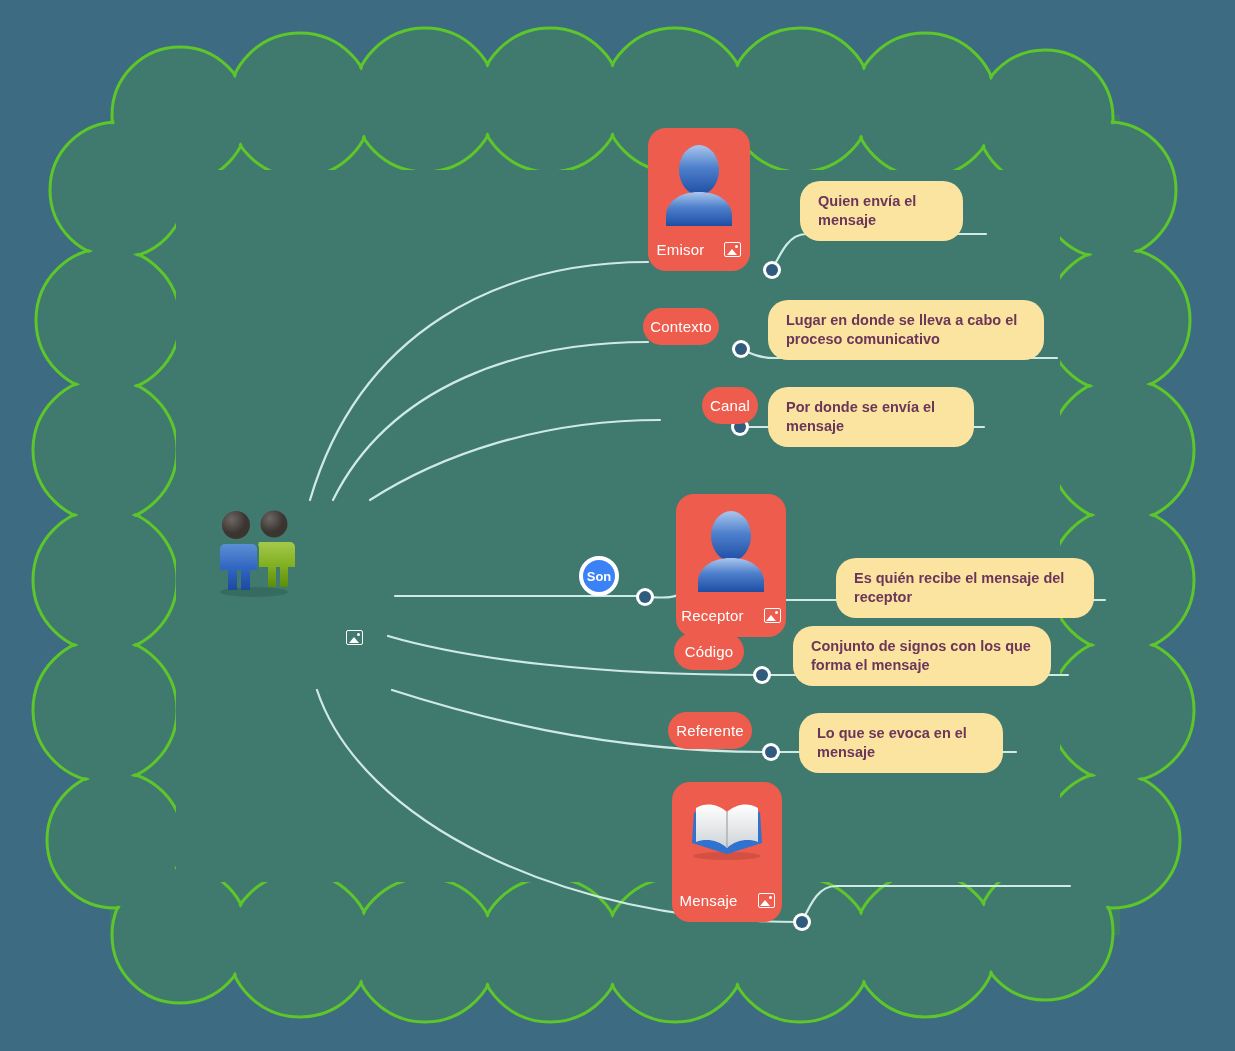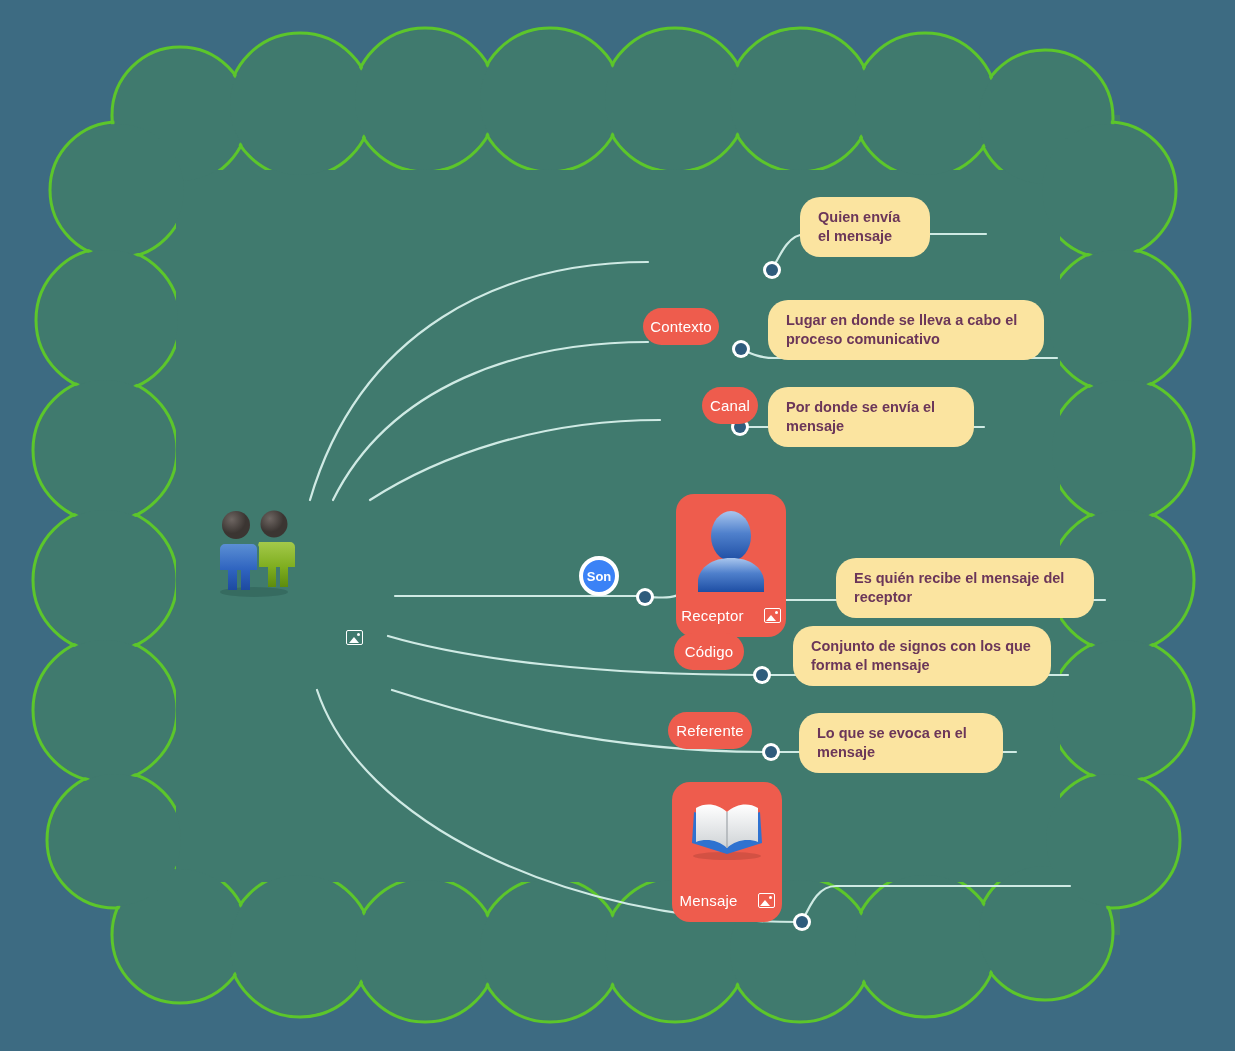--- a/index.html
+++ b/index.html
@@ -380,21 +380,40 @@
 
         <circle cx="66" cy="16" r="13.5" fill="url(#gHead)"></circle>
         <path d="M51 34 h31 a5 5 0 0 1 5 5 v20 h-7 v20 h-8 v-20 h-4 v20 h-8 v-20 h-9 v-20 a5 5 0 0 1 0 -5 z" fill="url(#gGreen)"></path>
       </svg>
     </div>
     <span id="central-img-icon">
       <span class="pic-icon"></span>
     </span>
   </div>
 
-  <div class="tip" style="left:800px; top:181px; width:130px;margin-top:16px;">Quien envía el mensaje</div>
+  <div class="card" style="left:648px; top:128px; width:102px; height:143px;">
+    <div class="card-icon-wrap">
+      <svg class="person-svg" width="74" height="86" viewBox="0 0 74 86">
+        <defs>
+          <linearGradient id="gP1" x1="0" y1="0" x2="0" y2="1">
+            <stop offset="0%" stop-color="#a9c6ee"></stop>
+              <stop offset="45%" stop-color="#4f80cc"></stop>
+            <stop offset="100%" stop-color="#1e4ea4"></stop>
+          </linearGradient>
+        </defs>
+        <ellipse cx="37" cy="28" rx="20" ry="25" fill="url(#gP1)"></ellipse>
+        <path d="M37 50 c-19 0 -31 9 -33 22 v12 h66 v-12 c-2 -13 -14 -22 -33 -22 z" fill="url(#gP1)"></path>
+      </svg>
+    </div>
+    <div class="card-footer">
+      <span class="card-label">Emisor</span>
+      <span><span class="pic-icon"></span></span>
+    </div>
+  </div>
+  <div class="tip" style="left:800px; top:181px; width:163px;">Quien envía el mensaje</div>
 
   <div class="pill" style="left:643px; top:308px; width:76px; height:37px;">Contexto</div>
   <div class="tip" style="left:768px; top:300px; width:276px;">Lugar en donde se lleva a cabo el proceso comunicativo</div>
 
   <div class="pill" style="left:702px; top:387px; width:56px; height:37px;">Canal</div>
   <div class="tip" style="left:768px; top:387px; width:206px;">Por donde se envía el mensaje</div>
 
   <div id="son-badge">Son</div>
 
   <div class="card" style="left:676px; top:494px; width:110px; height:143px;">

